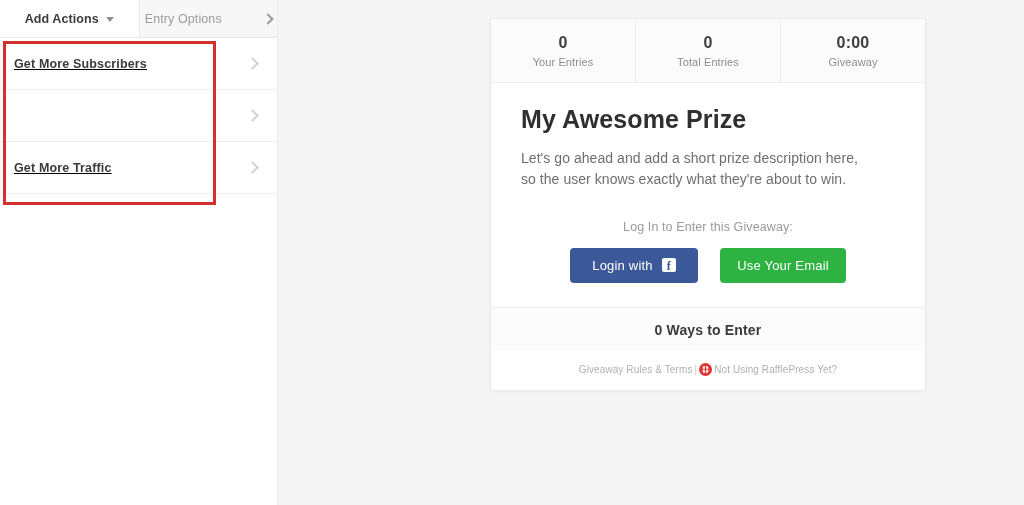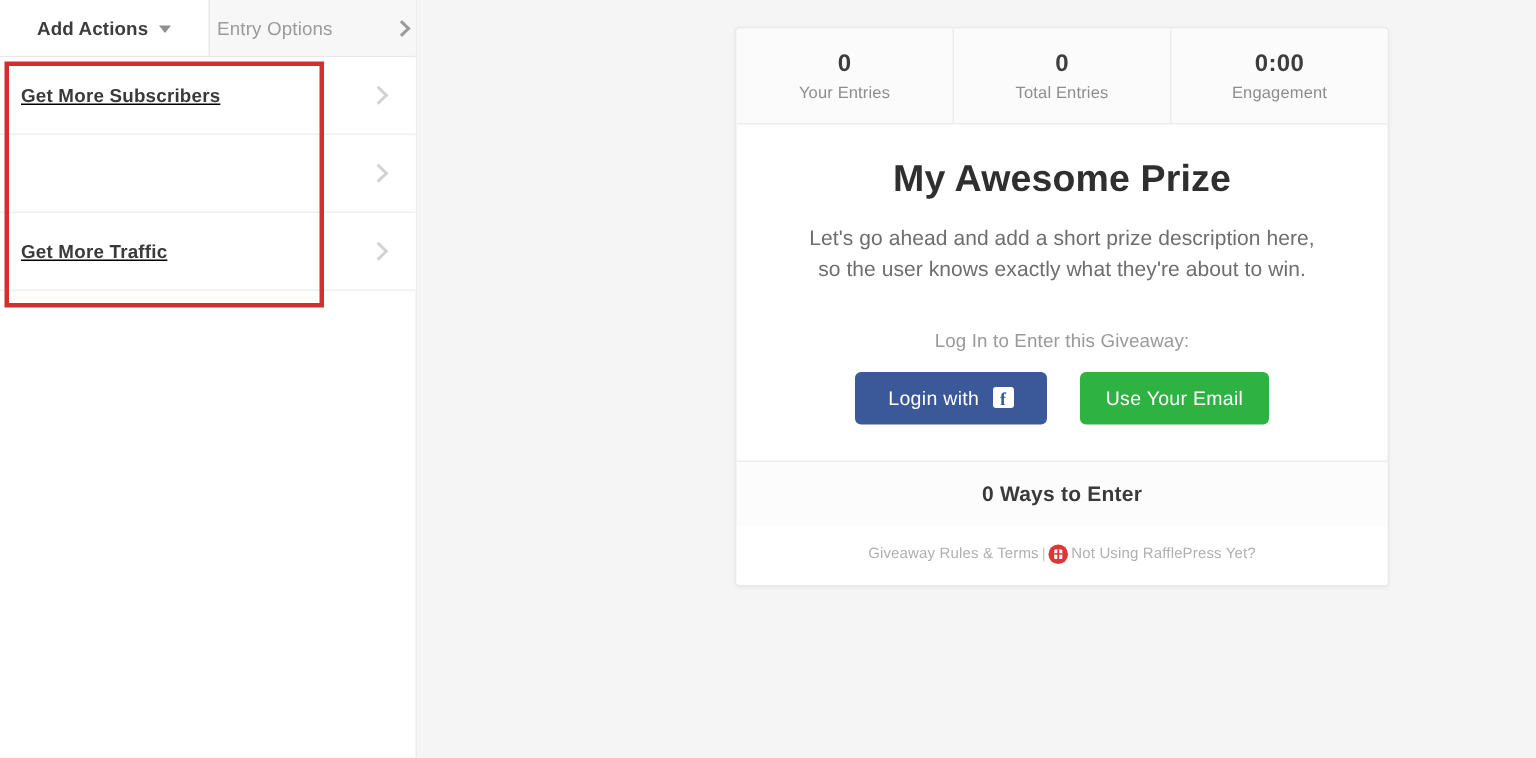--- a/index.html
+++ b/index.html
@@ -166,21 +166,21 @@
   }
   .stat-label {
     font-size: 11px;
     color: #8d8d8d;
     margin-top: 3px;
     letter-spacing: 0.1px;
   }
 
   .card-body {
     padding: 22px 30px 0 30px;
-    text-align: center;
+    text-align: left;
   }
   .prize-title {
     font-size: 25px;
     font-weight: bold;
     color: #2f2f2f;
     letter-spacing: 0.1px;
     margin: 0 0 14px 0;
     line-height: 1.15;
   }
   .prize-desc {
@@ -330,21 +330,21 @@
     <div class="stat">
       <div class="stat-value">0</div>
       <div class="stat-label">Your Entries</div>
     </div>
     <div class="stat">
       <div class="stat-value">0</div>
       <div class="stat-label">Total Entries</div>
     </div>
     <div class="stat">
       <div class="stat-value">0:00</div>
-      <div class="stat-label">Engagement</div>
+      <div class="stat-label">Giveaway</div>
     </div>
   </div>
 
   <div class="card-body">
     <h1 class="prize-title">My Awesome Prize</h1>
     <p class="prize-desc">
       <span>Let's go ahead and add a short prize description here,</span><br>
       <span>so the user knows exactly what they're about to win.</span>
     </p>
   </div>

